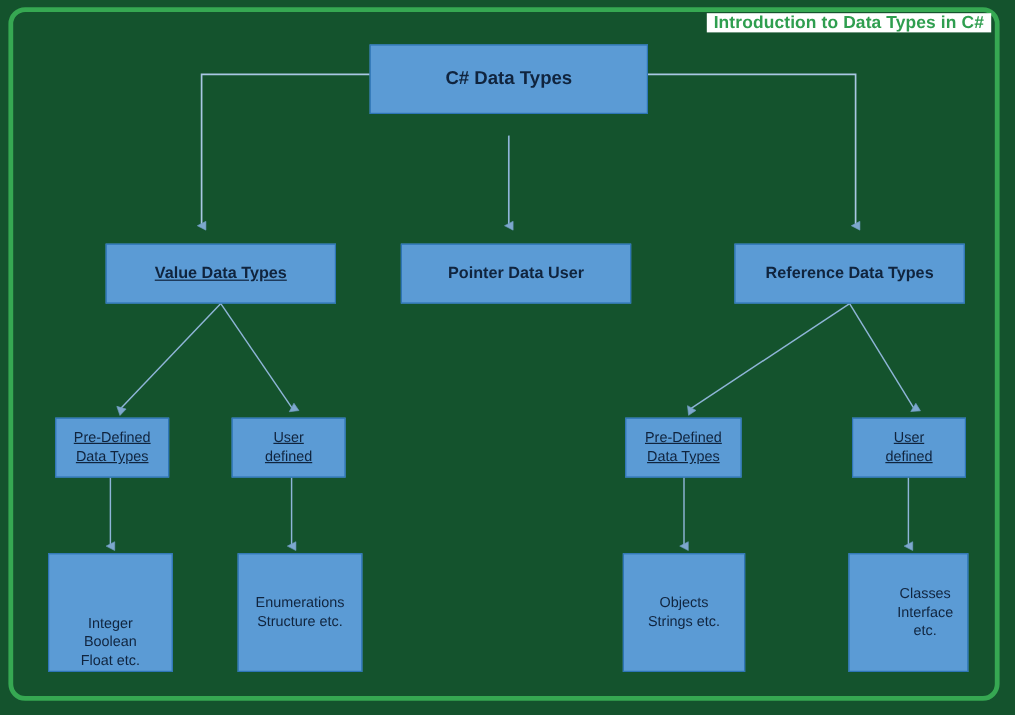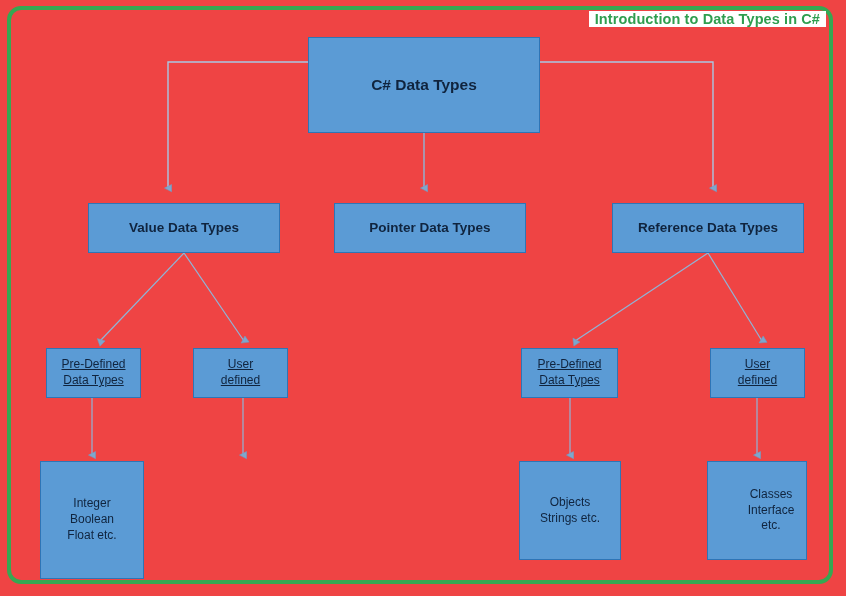--- a/index.html
+++ b/index.html
@@ -7,21 +7,21 @@
     padding: 0;
     background: #ffffff;
   }
   body {
     font-family: "Liberation Sans", sans-serif;
   }
   #canvas {
     position: relative;
     width: 846px;
     height: 596px;
-    background: #ef4444;
+    background: #14532d;
     overflow: hidden;
   }
   .frame {
     position: absolute;
     left: 7px;
     top: 6px;
     width: 826px;
     height: 578px;
     border: 4px solid #36a852;
     border-radius: 14px;
@@ -135,30 +135,30 @@
 
     <g>
       <path d="M570,398 L570,455" fill="none" stroke="#8fb5d8" stroke-width="1.2" marker-end="url(#arrow)"></path>
     </g>
 
     <g>
       <path d="M757,398 L757,455" fill="none" stroke="#8fb5d8" stroke-width="1.2" marker-end="url(#arrow)"></path>
     </g>
   </svg>
 
-  <div class="node lvl1" style="left:308px; top:37px; width:232px; height:96px;">
+  <div class="node lvl1" style="left:308px; top:37px; width:232px; height:58px;">
     <span class="lines">C# Data Types</span>
   </div>
 
-  <div class="node lvl2" style="left:88px; top:203px; width:192px; height:50px;">
+  <div class="node lvl2" style="left:88px; top:203px; width:192px; height:50px;text-decoration:underline;">
     <span class="lines">Value Data Types</span>
   </div>
 
   <div class="node lvl2" style="left:334px; top:203px; width:192px; height:50px;">
-    <span class="lines">Pointer Data Types</span>
+    <span class="lines">Pointer Data User</span>
   </div>
 
   <div class="node lvl2" style="left:612px; top:203px; width:192px; height:50px;justify-content:center;">
     <span class="lines">Reference Data Types</span>
   </div>
 
   <div class="node lvl3" style="left:46px; top:348px; width:95px; height:50px;">
     <span class="lines">Pre-Defined
 Data Types</span>
   </div>
@@ -171,26 +171,30 @@
   <div class="node lvl3" style="left:521px; top:348px; width:97px; height:50px;">
     <span class="lines">Pre-Defined
 Data Types</span>
   </div>
 
   <div class="node lvl3" style="left:710px; top:348px; width:95px; height:50px;">
     <span class="lines">User
 defined</span>
   </div>
 
-  <div class="node lvl4" style="left:40px; top:461px; width:104px; height:118px;">
+  <div class="node lvl4" style="left:40px; top:461px; width:104px; height:99px;align-items:flex-end;">
     <span class="lines">Integer
 Boolean
 Float etc.</span>
   </div>
 
+  <div class="node lvl4" style="left:198px; top:461px; width:104px; height:99px;">
+    <span class="lines">Enumerations
+Structure etc.</span>
+  </div>
 
   <div class="node lvl4" style="left:519px; top:461px; width:102px; height:99px;">
     <span class="lines">Objects
 Strings etc.</span>
   </div>
 
   <div class="node lvl4" style="left:707px; top:461px; width:100px; height:99px;padding-left:28px;">
     <span class="lines">Classes
 Interface
 etc.</span>

